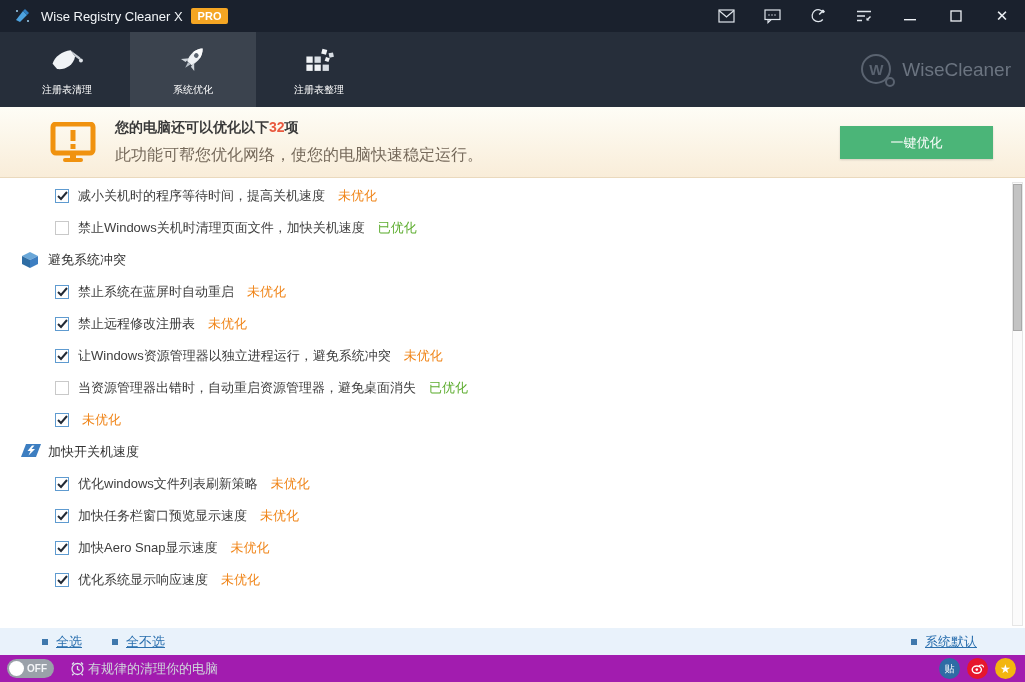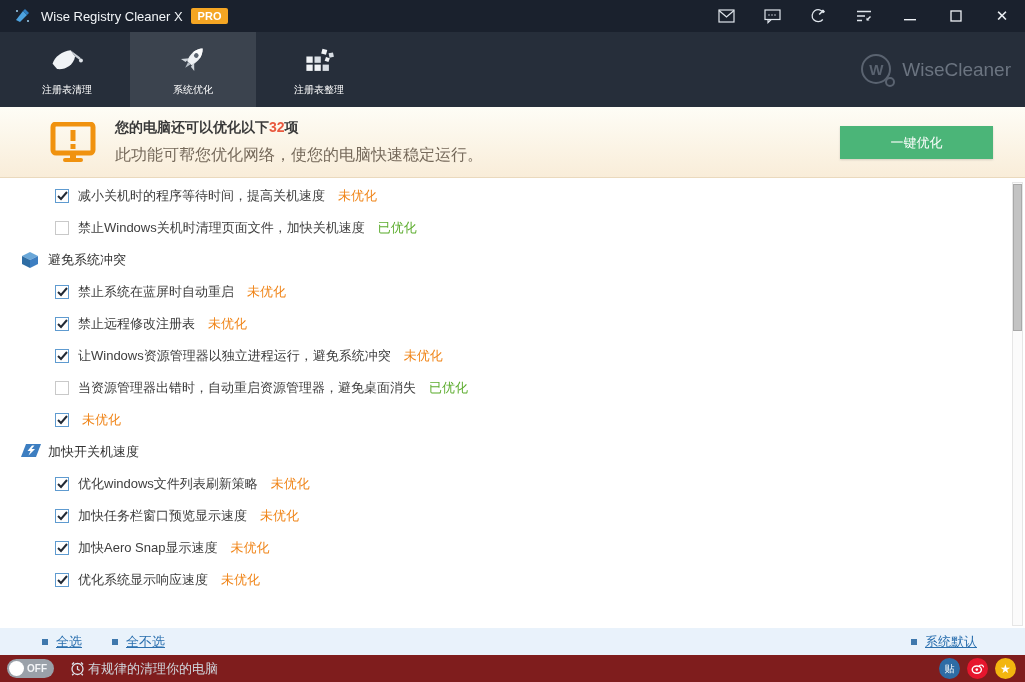--- a/index.html
+++ b/index.html
@@ -53,21 +53,21 @@
   
   .footer { flex:0 0 27px; background:#e9f2fb; display:flex; align-items:center; font-size:13px;font-family:Liberation Mono, monospace; }
   .link-wrap { display:flex; align-items:center; cursor:pointer; }
   .bullet { width:6px; height:6px; background:#3f78ad; margin-right:8px; flex:0 0 auto; }
   .link { color:#2a6fae; text-decoration:underline; }
   .lw-select-all { margin-left:42px; }
   .lw-select-none { margin-left:30px; }
   .lw-default { margin-left:auto; margin-right:48px; }
 
   
-  .statusbar { flex:0 0 27px; background:#7f1d1d; display:flex; align-items:center; }
+  .statusbar { flex:0 0 27px; background:#a21caf; display:flex; align-items:center; }
   .toggle { margin-left:7px; width:47px; height:19px; border-radius:10px; background:#9aa1a9; position:relative; cursor:pointer; flex:0 0 auto; }
   .toggle-knob { position:absolute; left:2px; top:2px; width:15px; height:15px; border-radius:50%; background:#fff; }
   .toggle-label { position:absolute; right:7px; top:4px; color:#f3f5f7; font-size:10px; font-weight:bold; }
   .alarm-wrap { margin-left:15px; display:flex; align-items:center; }
   .status-text { margin-left:2px; color:#cfd5db; font-size:13px; }
   .socials { margin-left:auto; margin-right:9px; display:flex; gap:7px; align-items:center; }
   .social { width:21px; height:21px; border-radius:50%; color:#fff; display:flex; align-items:center; justify-content:center; font-size:11px; cursor:pointer; }
   .social-tieba { background:#2e6ca5; font-size:10px; }
   .social-weibo { background:#e6162d; }
   .social-qzone { background:#f3b60f; font-size:12px; }

